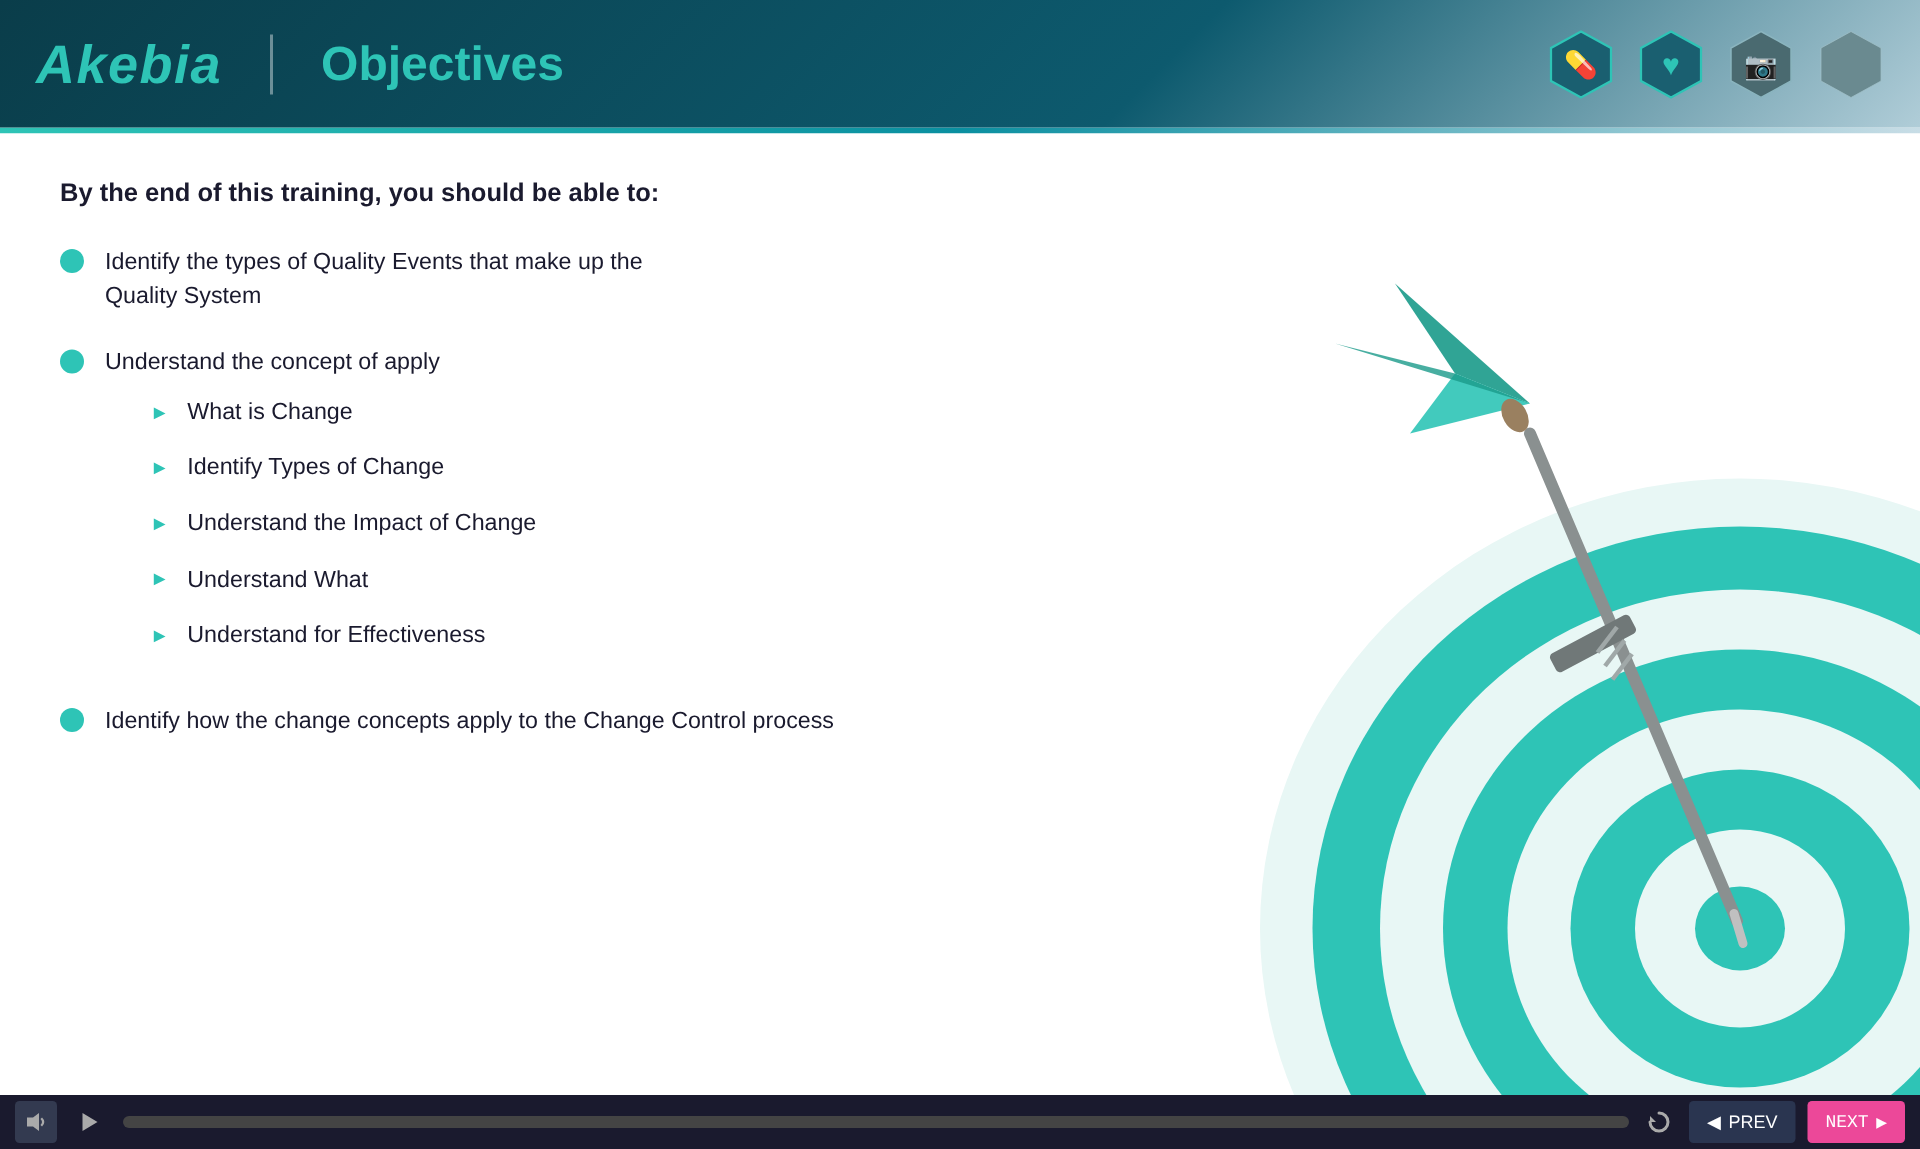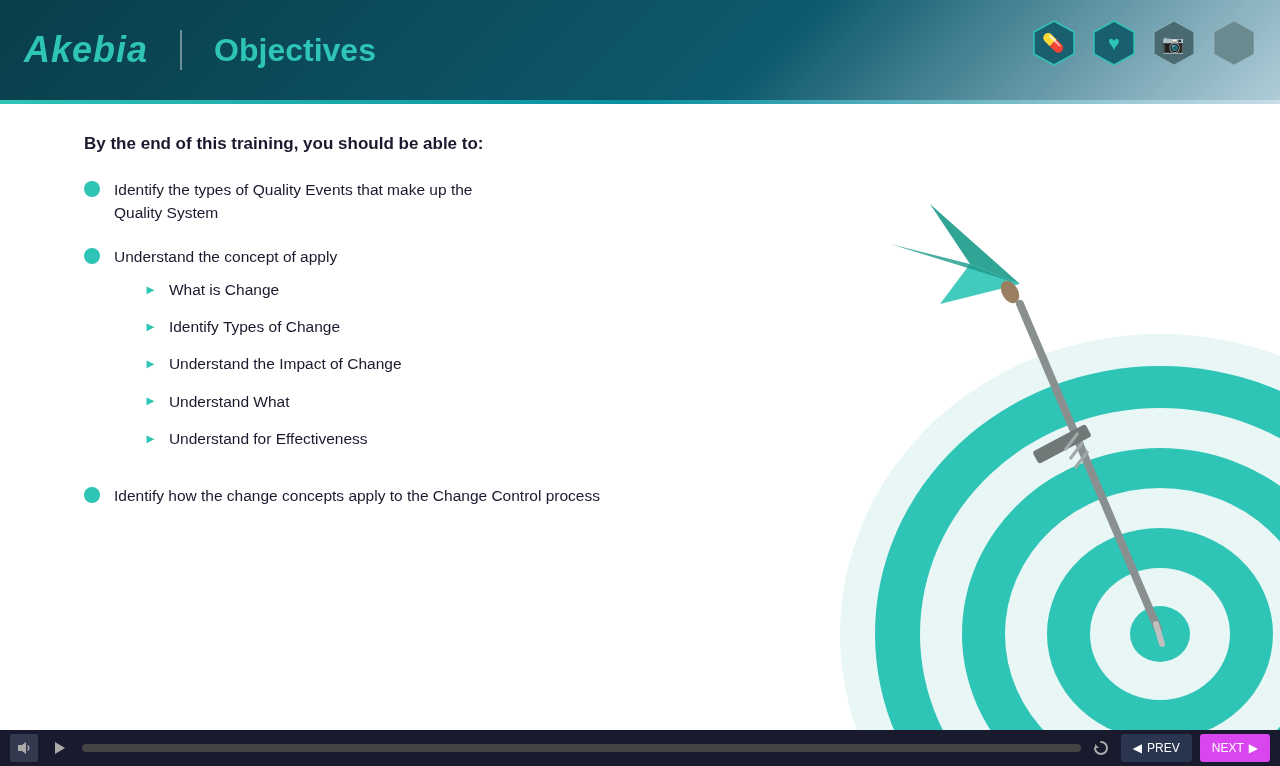--- a/index.html
+++ b/index.html
@@ -1,21 +1,21 @@
 <!DOCTYPE html>
 <html><head>
   <meta charset="utf-8">
   <style>
     * { margin: 0; padding: 0; box-sizing: border-box; }
     body { width: 1280px; height: 766px; overflow: hidden; font-family: Arial, sans-serif; background: #fff; }
 
     
     .header {
       width: 100%;
-      height: 100px;
+      height: 85px;
       background: linear-gradient(135deg, #0a3d4a 0%, #0d5a6e 60%, #b0cdd8 100%);
       display: flex;
       align-items: center;
       padding: 0 24px;
       position: relative;
     }
     .header-logo {
       display: flex;
       align-items: center;
       gap: 16px;
@@ -71,21 +71,20 @@
       display: flex;
       position: relative;
       overflow: hidden;
     }
 
     
     .content {
       flex: 0 0 700px;
       padding: 30px 40px 20px 40px;
       z-index: 2;
-      margin-left: 44px;
     }
 
     .intro-text {
       font-size: 17px;
       font-weight: bold;
       color: #1a1a2e;
       margin-bottom: 24px;
     }
 
     .bullet-list {
@@ -207,21 +206,22 @@
       border: none;
       border-radius: 3px;
       font-size: 12px;
       cursor: pointer;
       display: flex;
       align-items: center;
       gap: 5px;
       flex-shrink: 0;
     }
     .nav-btn.next {
-      background: #d946ef;
+      background: #ec4899;
+      font-family: Liberation Mono, monospace;
     }
   </style>
 </head>
 <body>
 
 <div class="header">
   <div class="header-logo">
     <span class="logo-text">Akebia</span>
     <div class="header-divider"></div>
     <span class="header-title">Objectives</span>

